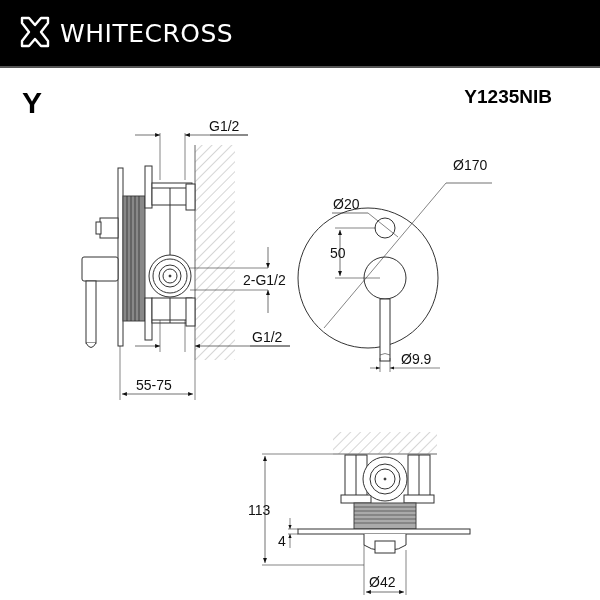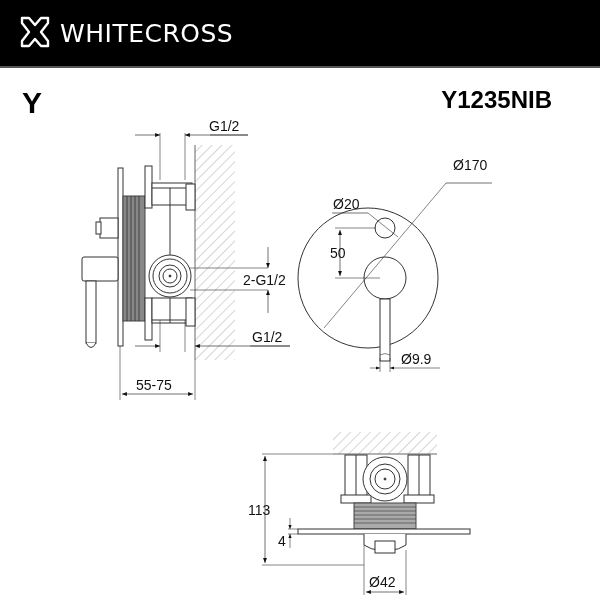--- a/index.html
+++ b/index.html
@@ -1,21 +1,21 @@
 <!DOCTYPE html>
 <html><head>
 <meta charset="utf-8">
 <style>
   html,body{margin:0;padding:0;background:#fff;}
   body{width:600px;height:600px;position:relative;overflow:hidden;font-family:"Liberation Sans",sans-serif;}
   .header{position:absolute;left:0;top:0;width:600px;height:66px;background:#000;border-bottom:2px solid #555;}
   .brand{position:absolute;left:18px;top:16px;display:flex;align-items:flex-end;gap:8px;}
   .brand-name{color:#fff;font-size:25px;letter-spacing:0.5px;font-family:"DejaVu Sans",sans-serif;font-weight:normal;}
   .series{position:absolute;left:22px;top:86px;font-size:30px;font-weight:bold;color:#000;}
-  .model{position:absolute;right:48px;top:86px;font-size:24px;font-weight:bold;color:#000;}
+  .model{position:absolute;right:48px;top:86px;font-size:19px;font-weight:bold;color:#000;}
   svg.drawing{position:absolute;left:0;top:0;}
   svg text{font-family:"Liberation Sans",sans-serif;font-size:14px;fill:#111;}
 </style>
 </head>
 <body>
 
 <div class="header">
   <div class="brand">
     <svg width="34" height="32" viewBox="0 0 34 32">
       <path d="M4 2 L11 2 L17 9 L23 2 L30 2 L30 7 L23 16 L30 25 L30 30 L23 30 L17 23 L11 30 L4 30 L4 25 L11 16 L4 7 Z" fill="none" stroke="#fff" stroke-width="2.4" stroke-linejoin="round"></path>

